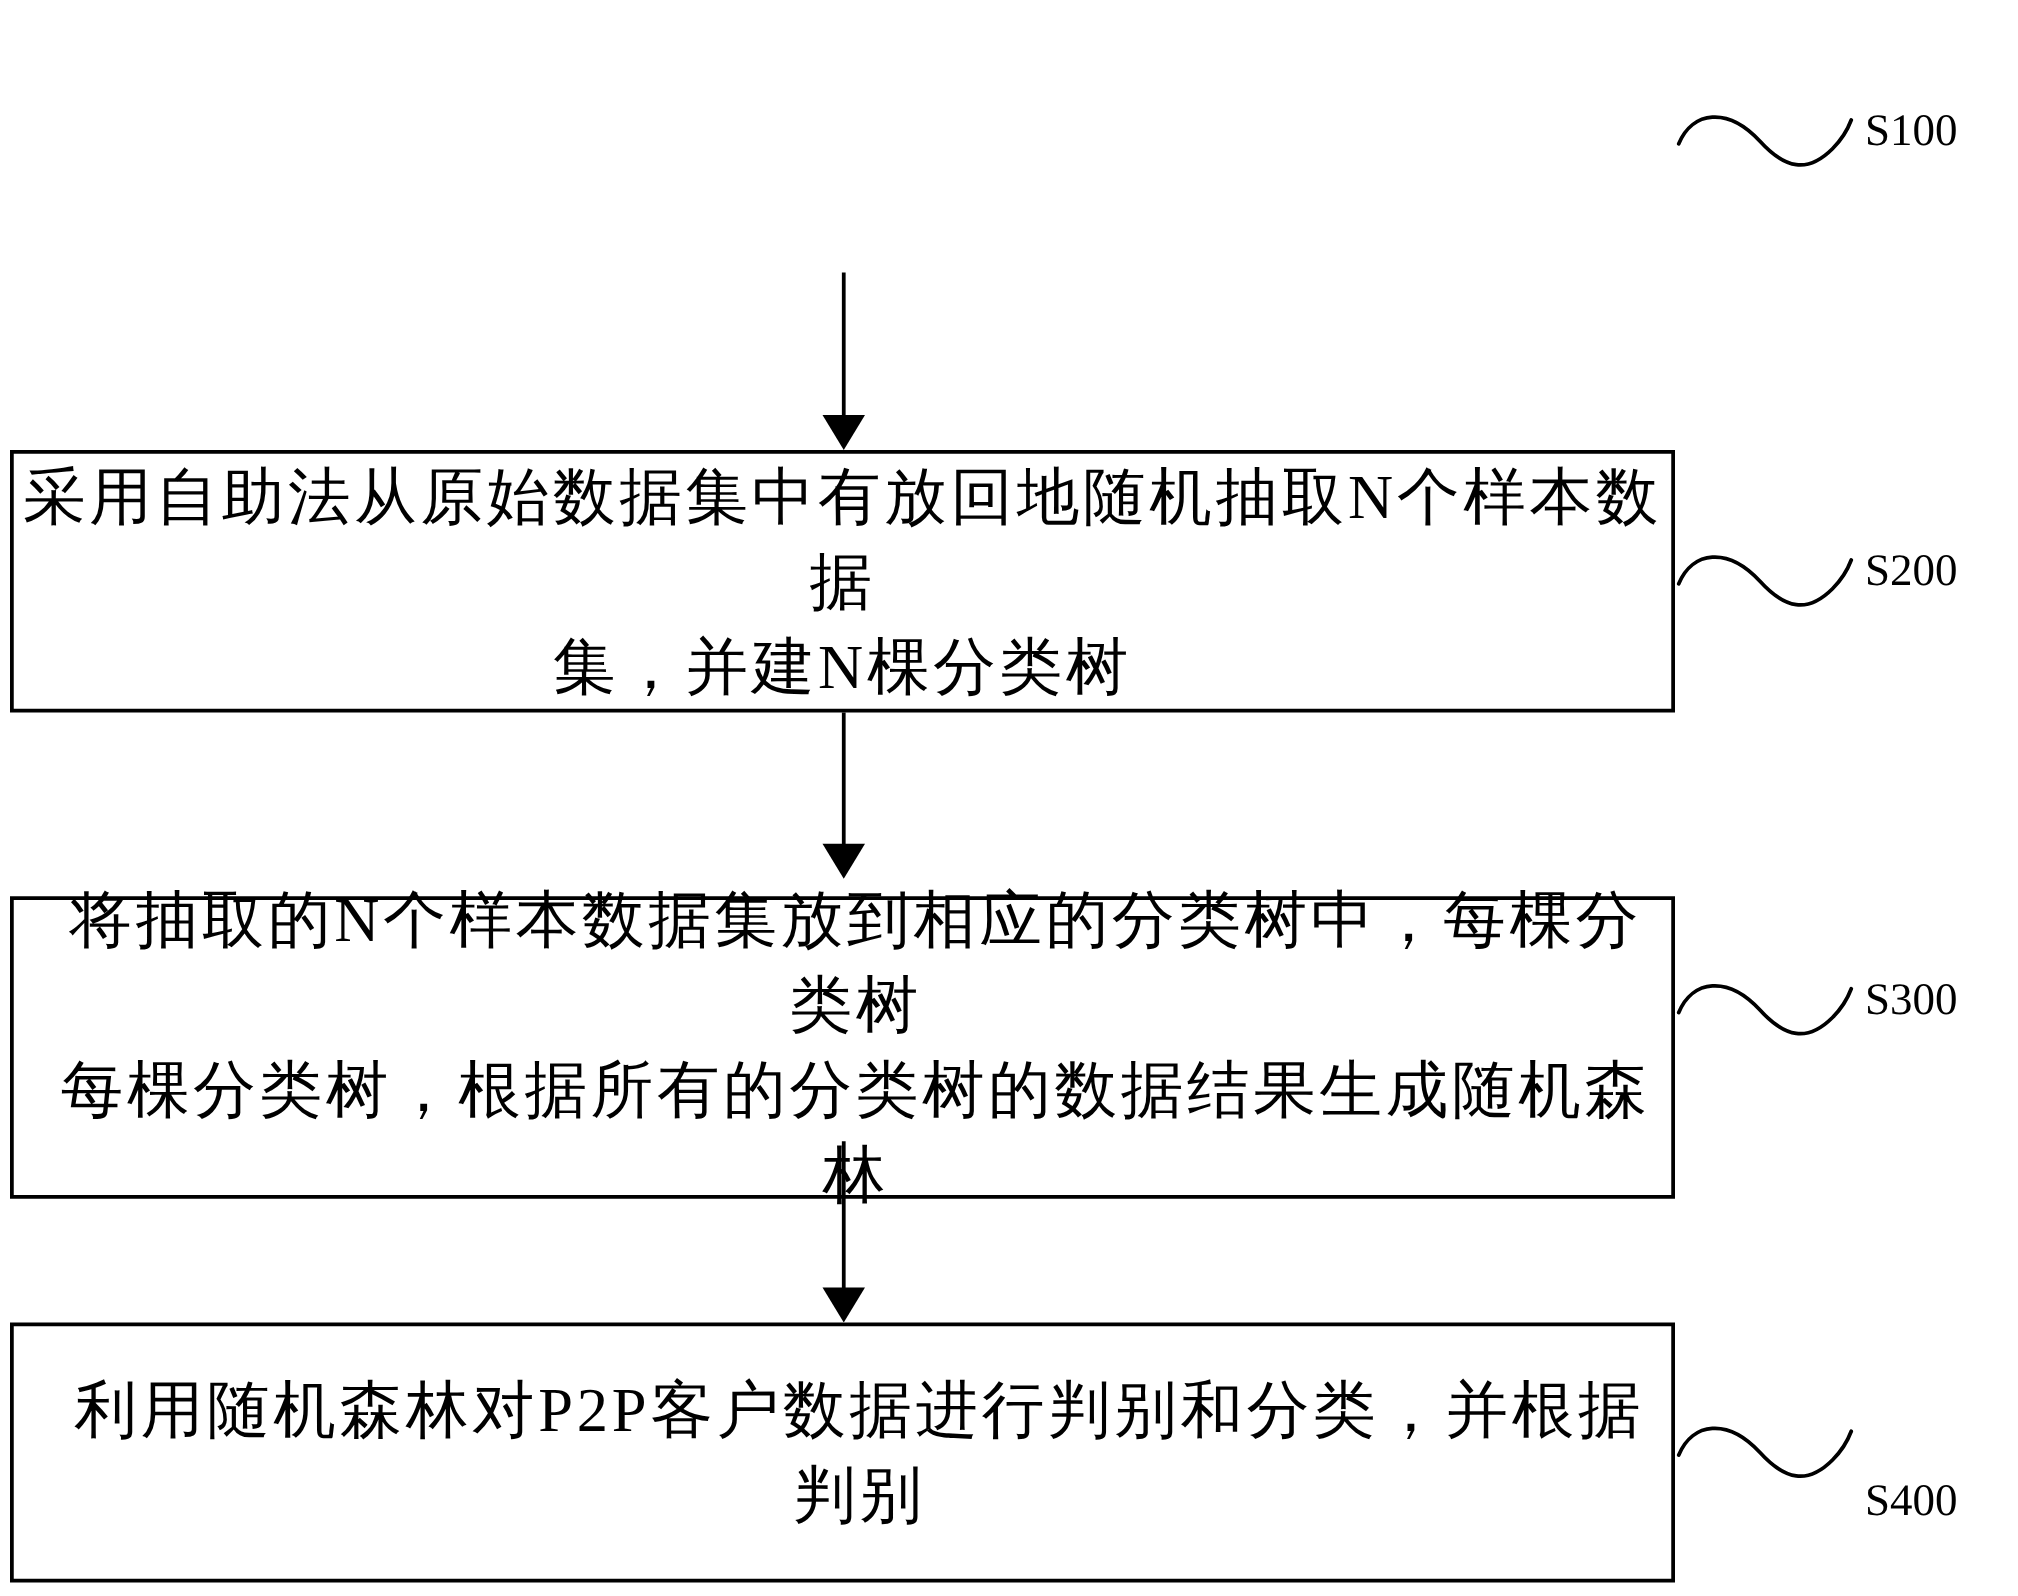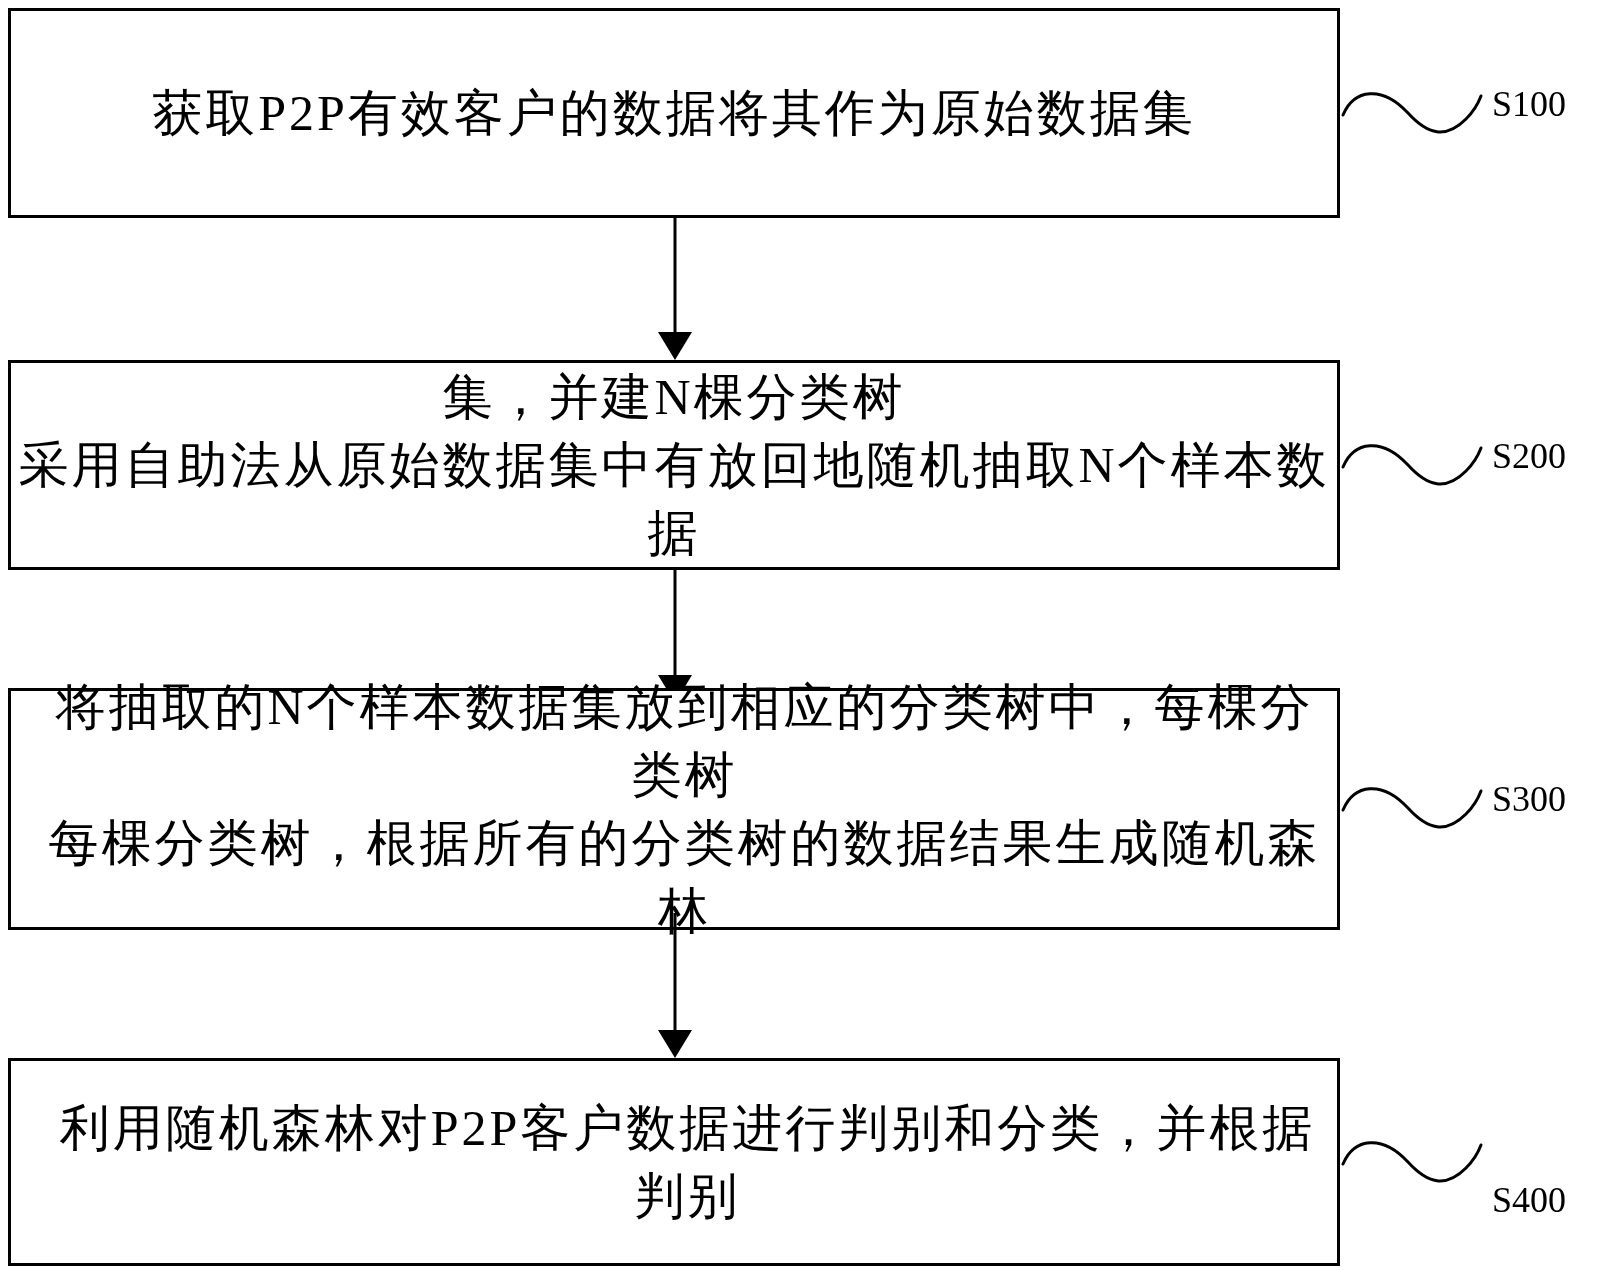--- a/index.html
+++ b/index.html
@@ -23,21 +23,21 @@
     width: 1332px;
     box-sizing: border-box;
     border: 3px solid #000000;
     background: #ffffff;
     display: flex;
     align-items: center;
     justify-content: center;
   }
   .box-1 { top: 8px;    height: 210px; }
   .box-2 { top: 360px;  height: 210px; }
-  .box-3 { top: 688px;  height: 242px; padding-left: 21px; }
+  .box-3 { top: 717px;  height: 242px; padding-left: 21px; }
   .box-4 { top: 1058px; height: 208px; padding-left: 27px; }
   .step-text {
     text-align: center;
     font-size: 50px;
     line-height: 68px;
     letter-spacing: 3px;
     width: 100%;
   }
   .step-text .line { display: block; }
   
@@ -92,35 +92,30 @@
   .lbl-1 { top: 74px; }
   .lbl-2 { top: 426px; }
   .lbl-3 { top: 769px; }
   .lbl-4 { top: 1170px; }
 </style>
 </head>
 <body>
 
 <div class="canvas">
 
-  <div class="step-box box-1">
-    <div class="step-text">
-      <span class="line">获取P2P有效客户的数据将其作为原始数据集</span>
-    </div>
-  </div>
 
   <div class="flow-arrow arrow-1">
     <div class="stem"></div>
     <div class="head"></div>
   </div>
 
   <div class="step-box box-2">
     <div class="step-text">
+      <span class="line">采用自助法从原始数据集中有放回地随机抽取N个样本数据</span>
       <span class="line">集，并建N棵分类树</span>
-      <span class="line">采用自助法从原始数据集中有放回地随机抽取N个样本数据</span>
     </div>
   </div>
 
   <div class="flow-arrow arrow-2">
     <div class="stem"></div>
     <div class="head"></div>
   </div>
 
   <div class="step-box box-3">
     <div class="step-text">

